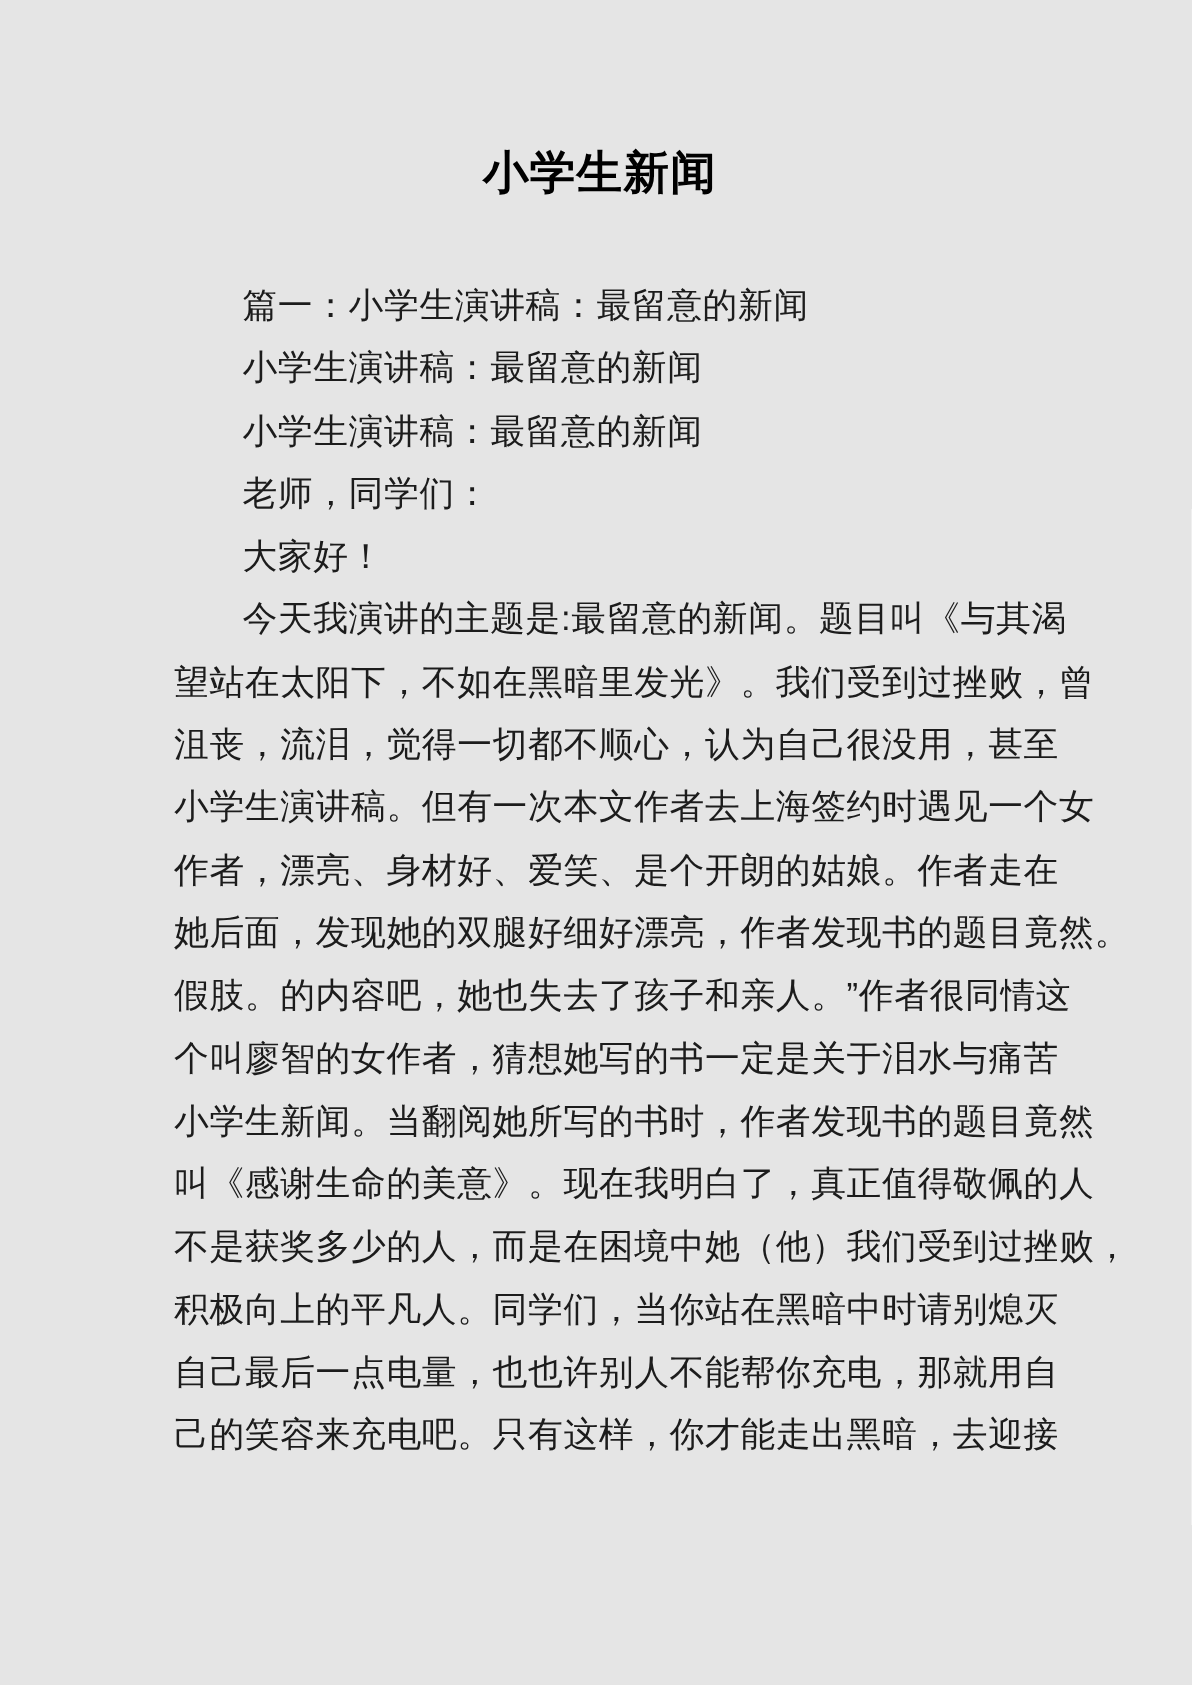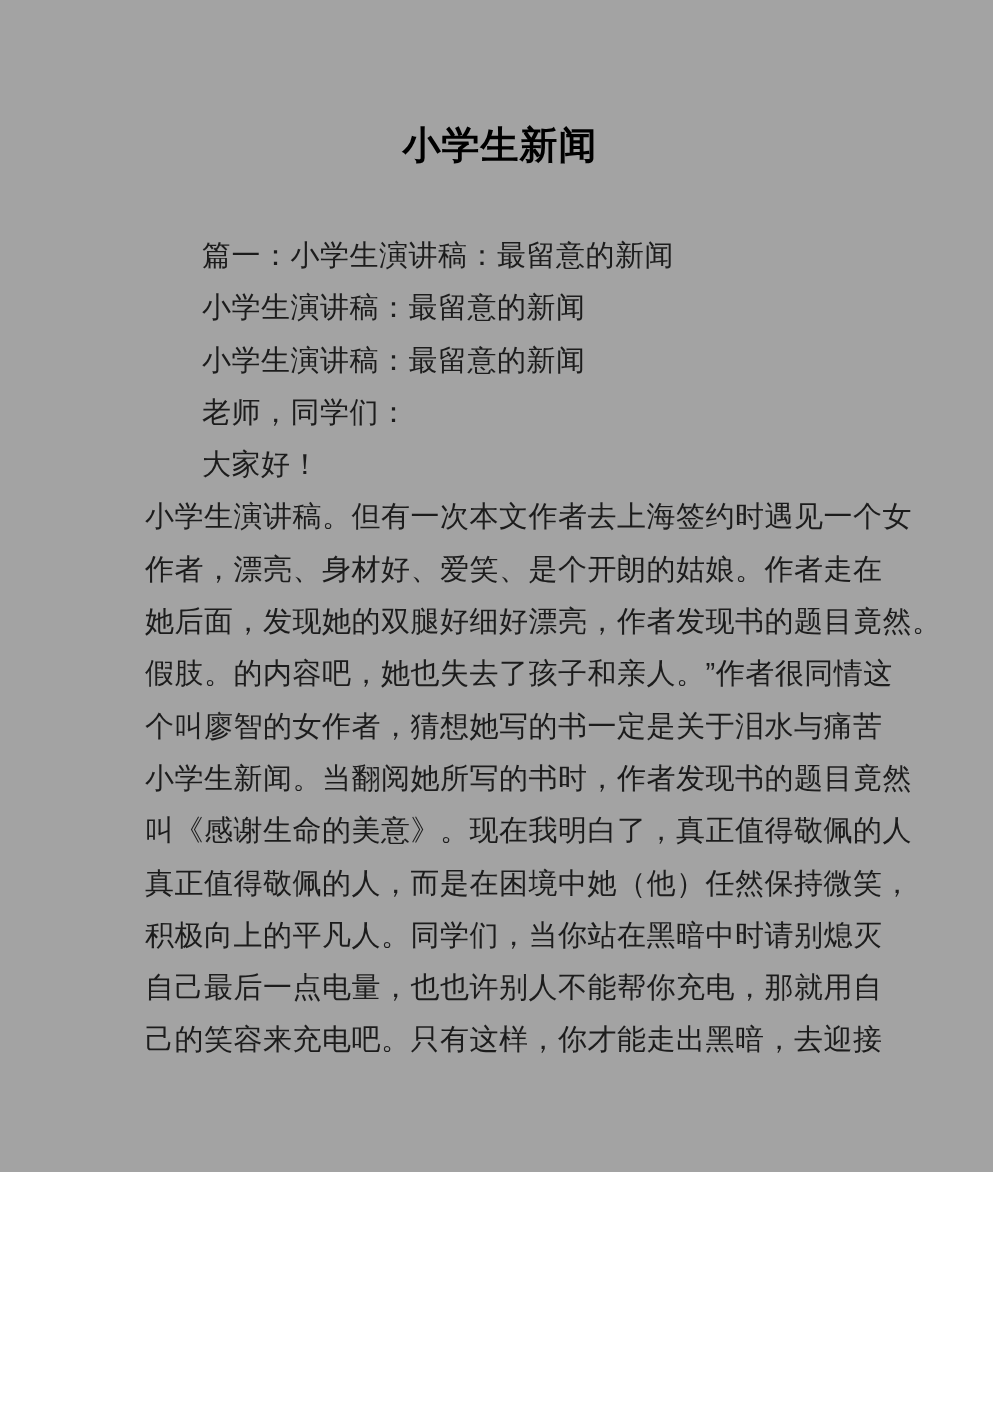--- a/index.html
+++ b/index.html
@@ -10,23 +10,23 @@
   body {
     width: 993px;
     height: 1404px;
     position: relative;
     font-family: "Liberation Sans", sans-serif;
     overflow: hidden;
   }
   .page {
     box-sizing: border-box;
     width: 993px;
-    height: 1172px;
+    height: 1404px;
     padding: 122px 138px 0 145px;
-    background: #a3a3a3;
+    background: #e5e5e5;
   }
   .doc-title {
     margin: 0 0 61px 0;
     font-size: 38px;
     line-height: 46px;
     font-weight: 700;
     text-align: center;
     color: #000000;
     letter-spacing: 1px;
   }
@@ -48,25 +48,28 @@
 <body>
 
 <div class="page">
   <h1 class="doc-title">小学生新闻</h1>
   <div class="content">
     <div class="line indent">篇一：小学生演讲稿：最留意的新闻</div>
     <div class="line indent">小学生演讲稿：最留意的新闻</div>
     <div class="line indent">小学生演讲稿：最留意的新闻</div>
     <div class="line indent">老师，同学们：</div>
     <div class="line indent">大家好！</div>
+    <div class="line indent">今天我演讲的主题是:最留意的新闻。题目叫《与其渴</div>
+    <div class="line">望站在太阳下，不如在黑暗里发光》。我们受到过挫败，曾</div>
+    <div class="line">沮丧，流泪，觉得一切都不顺心，认为自己很没用，甚至</div>
     <div class="line">小学生演讲稿。但有一次本文作者去上海签约时遇见一个女</div>
     <div class="line">作者，漂亮、身材好、爱笑、是个开朗的姑娘。作者走在</div>
     <div class="line">她后面，发现她的双腿好细好漂亮，作者发现书的题目竟然。</div>
     <div class="line">假肢。的内容吧，她也失去了孩子和亲人。”作者很同情这</div>
     <div class="line">个叫廖智的女作者，猜想她写的书一定是关于泪水与痛苦</div>
     <div class="line">小学生新闻。当翻阅她所写的书时，作者发现书的题目竟然</div>
     <div class="line">叫《感谢生命的美意》。现在我明白了，真正值得敬佩的人</div>
-    <div class="line">真正值得敬佩的人，而是在困境中她（他）任然保持微笑，</div>
+    <div class="line">不是获奖多少的人，而是在困境中她（他）我们受到过挫败，</div>
     <div class="line">积极向上的平凡人。同学们，当你站在黑暗中时请别熄灭</div>
     <div class="line">自己最后一点电量，也也许别人不能帮你充电，那就用自</div>
     <div class="line">己的笑容来充电吧。只有这样，你才能走出黑暗，去迎接</div>
   </div>
 </div>
 
 </body></html>

